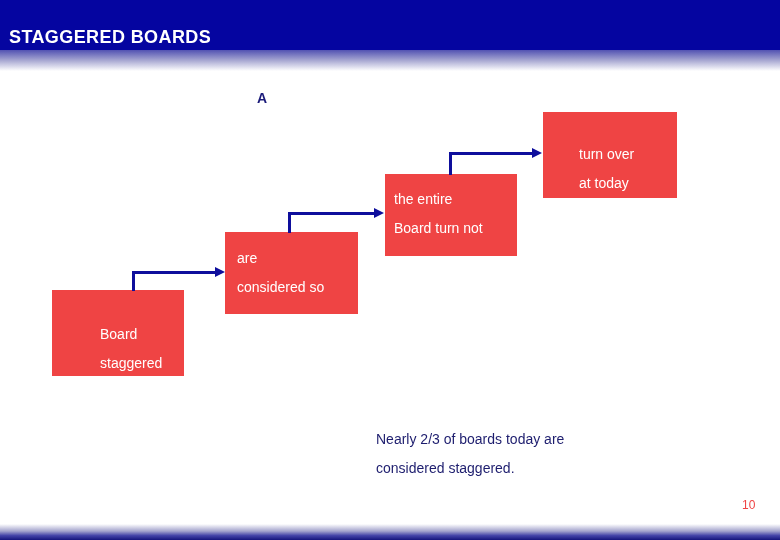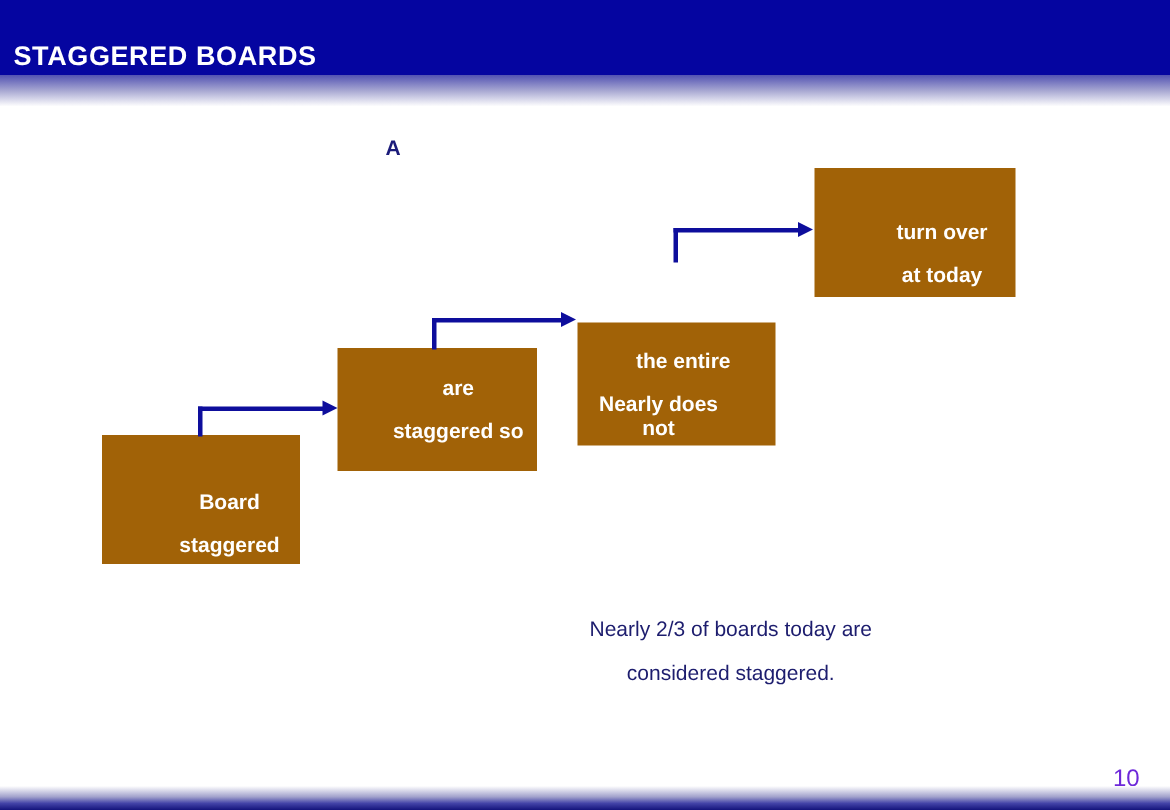--- a/index.html
+++ b/index.html
@@ -3,21 +3,20 @@
 <meta charset="utf-8">
 <style>
   html, body { margin: 0; padding: 0; background: #ffffff; }
   .slide {
     position: relative;
     width: 780px;
     height: 540px;
     background: #ffffff;
     overflow: hidden;
     font-family: "Liberation Sans", sans-serif;
-    text-align: center;
   }
   
   .header {
     position: absolute; left: 0; top: 0;
     width: 780px; height: 50px;
     background: #0505a0;
   }
   .title {
     position: absolute; left: 9px; top: 27px;
     color: #ffffff; font-weight: bold; font-size: 18px;
@@ -29,29 +28,29 @@
     background: linear-gradient(180deg, #5252b2 0%, #a8a8d2 50%, #ffffff 100%);
   }
   
   .fragment-a {
     position: absolute; left: 257px; top: 90px;
     color: #1b1b7a; font-weight: bold; font-size: 14px;
   }
   
   .box {
     position: absolute;
-    background: #a16207;
-    color: #ffffff; font-weight: bold; font-size: 14px;
+    background: #ef4444;
+    color: #ffffff; font-weight: normal; font-size: 14px;
     box-sizing: border-box;
   }
   .box p { margin: 0; line-height: 16px; }
   .box p + p { margin-top: 13px; }
-  .b1 { left: 68px;  top: 290px; width: 132px; height: 86px; padding: 36px 10px 0 48px; }
-  .b2 { left: 225px; top: 232px; width: 133px; height: 82px; padding: 18px 0 0 28px; }
-  .b3 { left: 385px; top: 174px; width: 132px; height: 82px; padding: 17px 0 0 9px; margin-top: 41px; }
+  .b1 { left: 52px;  top: 290px; width: 132px; height: 86px; padding: 36px 10px 0 48px; }
+  .b2 { left: 225px; top: 232px; width: 133px; height: 82px; padding: 18px 0 0 12px; }
+  .b3 { left: 385px; top: 174px; width: 132px; height: 82px; padding: 17px 0 0 9px; }
   .b3 .wrap { width: 90px; }
   .b4 { left: 543px; top: 112px; width: 134px; height: 86px; padding: 34px 0 0 36px; }
   
   .seg { position: absolute; background: #0e0e9c; }
   .c1v { left: 132px; top: 271px; width: 3px; height: 20px; }
   .c1h { left: 132px; top: 271px; width: 84px; height: 3px; }
   .c2v { left: 288px; top: 212px; width: 3px; height: 21px; }
   .c2h { left: 288px; top: 212px; width: 87px; height: 3px; }
   .c3v { left: 449px; top: 152px; width: 3px; height: 23px; }
   .c3h { left: 449px; top: 152px; width: 84px; height: 3px; }
@@ -59,28 +58,28 @@
     position: absolute; width: 0; height: 0;
     border-top: 5.5px solid transparent;
     border-bottom: 5.5px solid transparent;
     border-left: 10px solid #0e0e9c;
   }
   .c1a { left: 215px; top: 267px; }
   .c2a { left: 374px; top: 208px; }
   .c3a { left: 532px; top: 148px; }
   
   .caption {
-    position: absolute; left: 376px; top: 412px;
-    color: #1d1d6e; font-size: 14px; margin-left: 17px;
+    position: absolute; left: 376px; top: 432px;
+    color: #1d1d6e; font-size: 14px;
   }
   .caption p { margin: 0 0 14px 0; line-height: 15px; white-space: nowrap; }
   
   .page-number {
-    position: absolute; left: 742px; top: 511px;
-    color: #6d28d9; font-size: 16px;
+    position: absolute; left: 742px; top: 498px;
+    color: #ef4444; font-size: 12px;
   }
   .bottom-bar {
     position: absolute; left: 0; top: 524px;
     width: 780px; height: 16px;
     background: linear-gradient(180deg, #ffffff 0%, #a2a2cc 45%, #4444a8 72%, #14147c 100%);
   }
 </style>
 </head>
 <body>
 
@@ -92,25 +91,25 @@
   <div class="header-fade"></div>
 
   <div class="fragment-a">A</div>
 
   <div class="box b1">
     <p>Board</p>
     <p>staggered</p>
   </div>
   <div class="box b2">
     <p>are</p>
-    <p>staggered so</p>
+    <p>considered so</p>
   </div>
   <div class="box b3">
     <p>the entire</p>
-    <p class="wrap">Nearly does not</p>
+    <p class="wrap">Board turn not</p>
   </div>
   <div class="box b4">
     <p>turn over</p>
     <p>at today</p>
   </div>
 
   <div class="seg c1v"></div>
   <div class="seg c1h"></div>
   <div class="ah c1a"></div>
 

